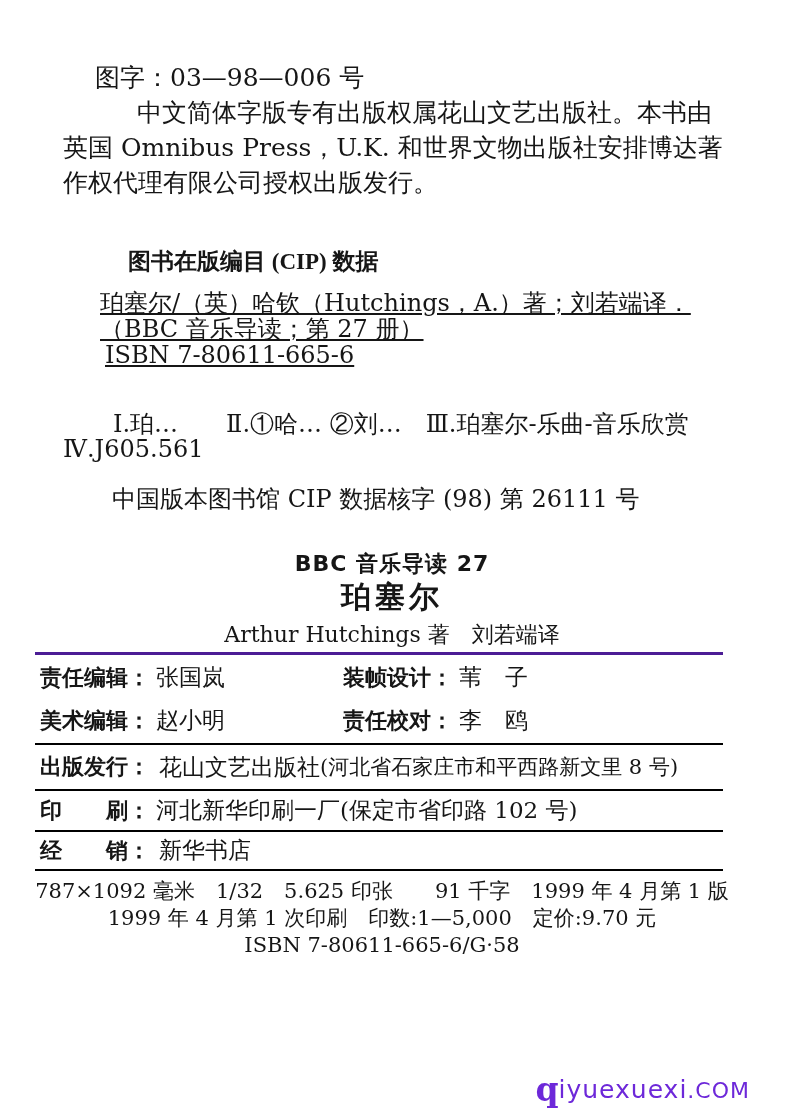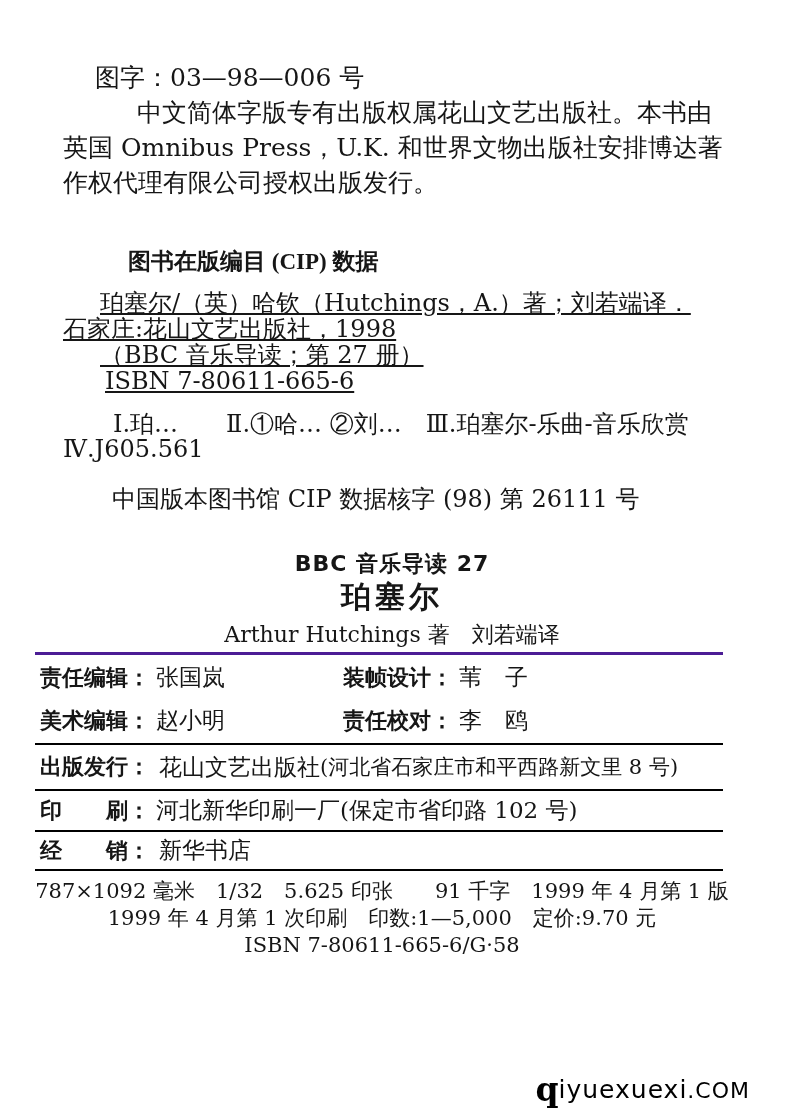--- a/index.html
+++ b/index.html
@@ -63,21 +63,21 @@
   .row{display:flex;align-items:center;padding-left:5px;border-bottom:2px solid #000;}
   .row.pub{height:44px;}
   .row.printer{height:39px;}
   .row.dist{height:37px;text-align:right;}
   
   .colophon{position:absolute;top:878px;left:10px;right:40px;text-align:center;font-size:21px;line-height:27px;}
   .colophon p{margin:0;white-space:pre-wrap;}
   
   .watermark{
     position:absolute;right:44px;bottom:14px;
-    color:#000000;
+    color:#6d28d9;
     font-family:"DejaVu Sans","Liberation Sans",sans-serif;
     line-height:1;white-space:nowrap;
   }
   .wm-q{font-family:"DejaVu Serif","Liberation Serif",serif;font-weight:bold;font-size:33px;vertical-align:-3px;}
   .wm-rest{font-size:25px;letter-spacing:1px;}
   .wm-domain{font-size:22px;letter-spacing:1px;}
 </style>
 </head>
 <body>
 
@@ -87,21 +87,20 @@
     <p class="reg">图字：03—98—006 号</p>
     <p class="ind">中文简体字版专有出版权属花山文艺出版社。本书由</p>
     <p>英国 Omnibus Press，U.K. 和世界文物出版社安排博达著</p>
     <p>作权代理有限公司授权出版发行。</p>
   </section>
 
   <h2 class="cip-heading">图书在版编目 (CIP) 数据</h2>
 
   <section class="cip-entry">
     <p class="i1">珀塞尔/（英）哈钦（Hutchings，A.）著；刘若端译．</p>
-    <p>石家庄:花山文艺出版社，1998</p>
     <p class="i1">（BBC 音乐导读；第 27 册）</p>
     <p class="i2">ISBN 7-80611-665-6</p>
   </section>
 
   <section class="cip-class">
     <p class="i1">Ⅰ.珀…　　Ⅱ.①哈… ②刘…　Ⅲ.珀塞尔-乐曲-音乐欣赏</p>
     <p>Ⅳ.J605.561</p>
   </section>
 
   <p class="cip-record">中国版本图书馆 CIP 数据核字 (98) 第 26111 号</p>

